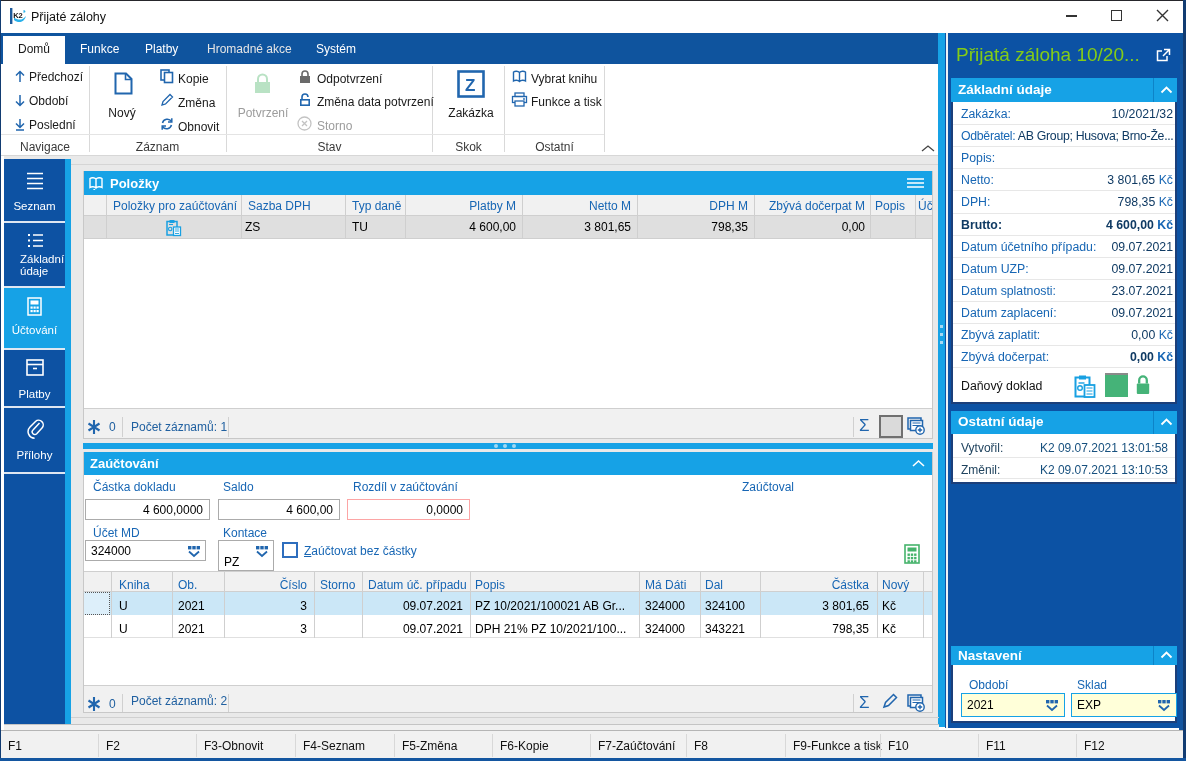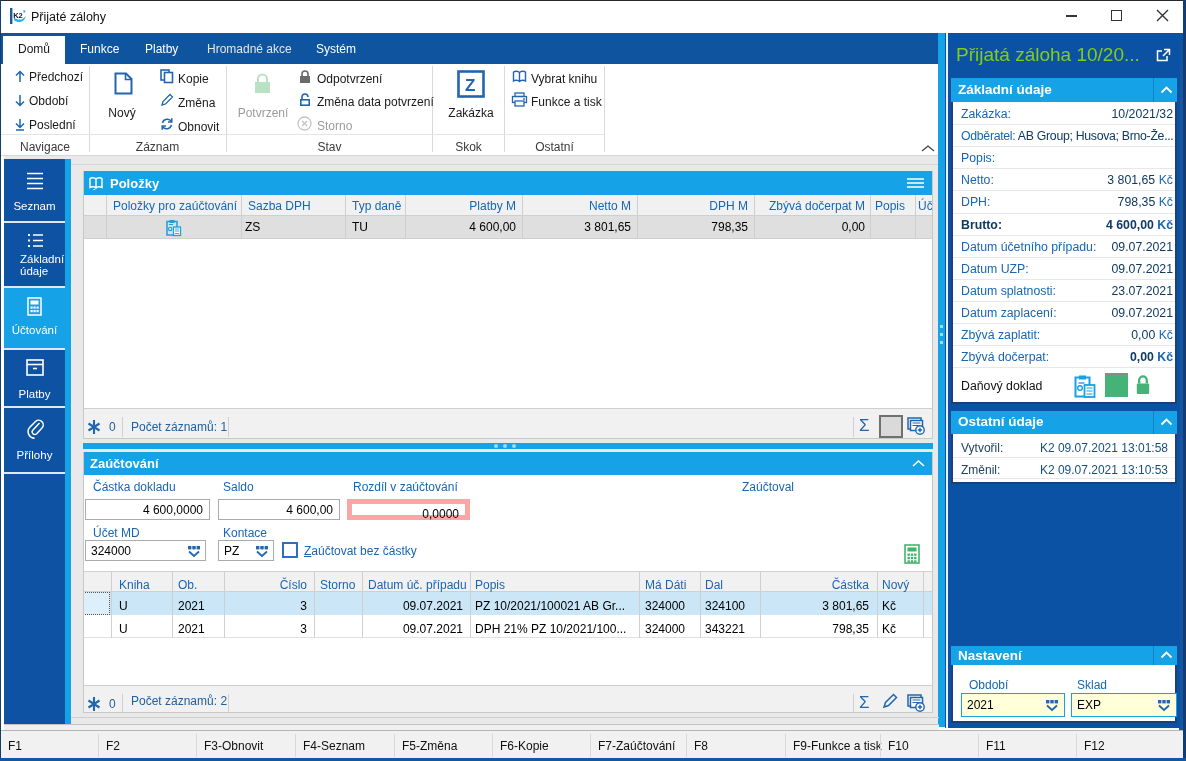--- a/index.html
+++ b/index.html
@@ -328,35 +328,35 @@
         </svg>
       </div>
   </div>
 
   <div class="a lb" style="left:9px;top:28px">Částka dokladu</div>
   <div class="a lb" style="left:139px;top:28px">Saldo</div>
   <div class="a lb" style="left:269px;top:28px">Rozdíl v zaúčtování</div>
   <div class="a lb" style="left:658px;top:28px">Zaúčtoval</div>
   <div class="a" style="left:1px;top:47px;width:125px;height:21px;border:1px solid #ababab;text-align:right;padding:3px 6px 0 0">4 600,0000</div>
   <div class="a" style="left:134px;top:47px;width:122px;height:21px;border:1px solid #ababab;text-align:right;padding:3px 6px 0 0">4 600,00</div>
-  <div class="a" style="left:263px;top:47px;width:123px;height:21px;border:5px solid #fca5a5;text-align:right;padding:3px 6px 0 0">0,0000</div>
+  <div class="a" style="left:263px;top:47px;width:123px;height:21px;border:1px solid #fca5a5;text-align:right;padding:3px 6px 0 0">0,0000</div>
 
   <div class="a lb" style="left:9px;top:74px">Účet MD</div>
   <div class="a lb" style="left:139px;top:74px">Kontace</div>
   <div class="a" style="left:1px;top:88px;width:121px;height:21px;border:1px solid #ababab;padding:3px 0 0 5px">324000
     <svg class="a" style="right:4px;top:4px" width="14" height="13">
         <g fill="#2166ae">
           <rect x="1" y="1" width="3.4" height="3.4"></rect>
           <rect x="5.3" y="1" width="3.4" height="3.4"></rect>
           <rect x="9.6" y="1" width="3.4" height="3.4"></rect>
         </g>
         <path d="M2 6.5 L7 11 L12 6.5" fill="none" stroke="#2166ae" stroke-width="1.8"></path>
       </svg>
   </div>
-  <div class="a" style="left:134px;top:88px;width:56px;height:21px;border:1px solid #ababab;padding:3px 0 0 5px">PZ
+  <div class="a" style="left:134px;top:88px;width:56px;height:31px;border:1px solid #ababab;padding:14px 0 0 5px">PZ
     <svg class="a" style="right:4px;top:4px" width="14" height="13">
         <g fill="#2166ae">
           <rect x="1" y="1" width="3.4" height="3.4"></rect>
           <rect x="5.3" y="1" width="3.4" height="3.4"></rect>
           <rect x="9.6" y="1" width="3.4" height="3.4"></rect>
         </g>
         <path d="M2 6.5 L7 11 L12 6.5" fill="none" stroke="#2166ae" stroke-width="1.8"></path>
       </svg>
   </div>
   <div class="a" style="left:198px;top:90px;width:16px;height:16px;border:2px solid #2e6ebe;background:#fff"></div>

